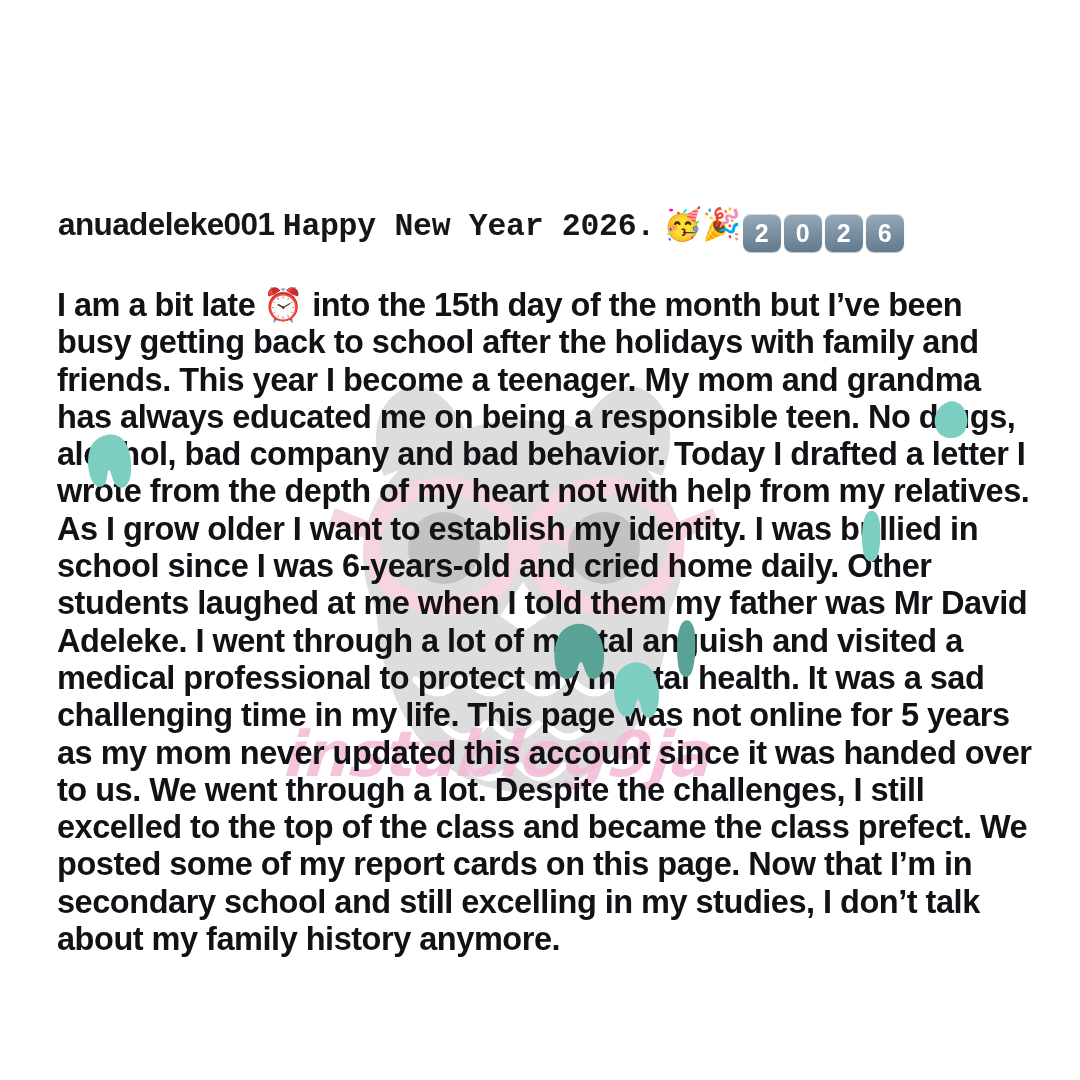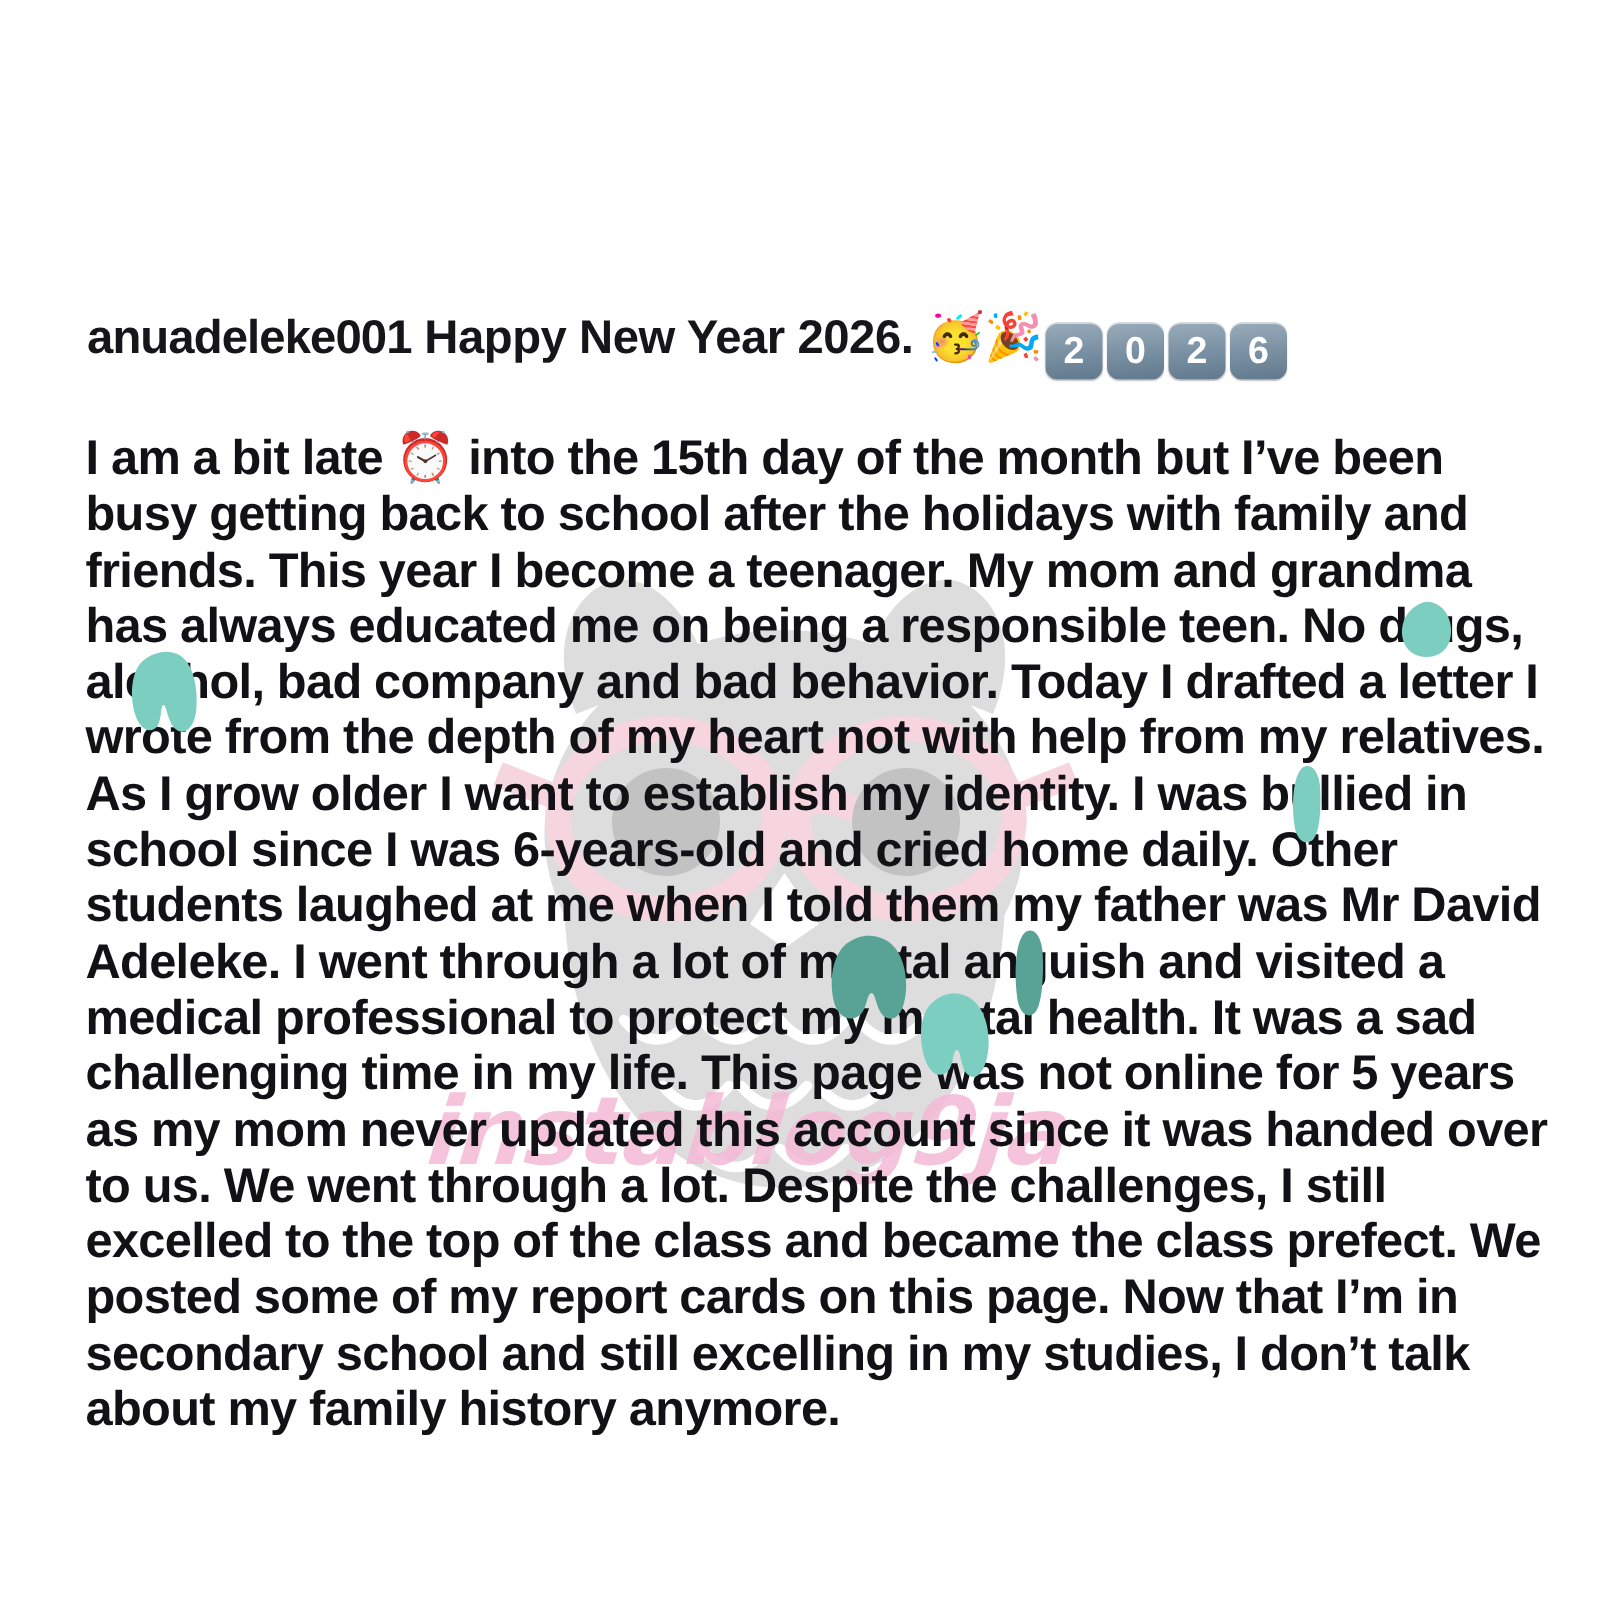--- a/index.html
+++ b/index.html
@@ -73,20 +73,21 @@
     color: #15151a;
     letter-spacing: -0.3px;
     white-space: nowrap;
   }
   .username {
     font-weight: bold;
     letter-spacing: -0.6px;
   }
   .header-text {
     font-weight: 600;
+    font-family: Liberation Mono, monospace;
   }
   .emoji {
     font-family: "DejaVu Sans", sans-serif;
     font-weight: normal;
   }
 
   .keycap {
     display: inline-block;
     width: 38px;
     height: 38px;

